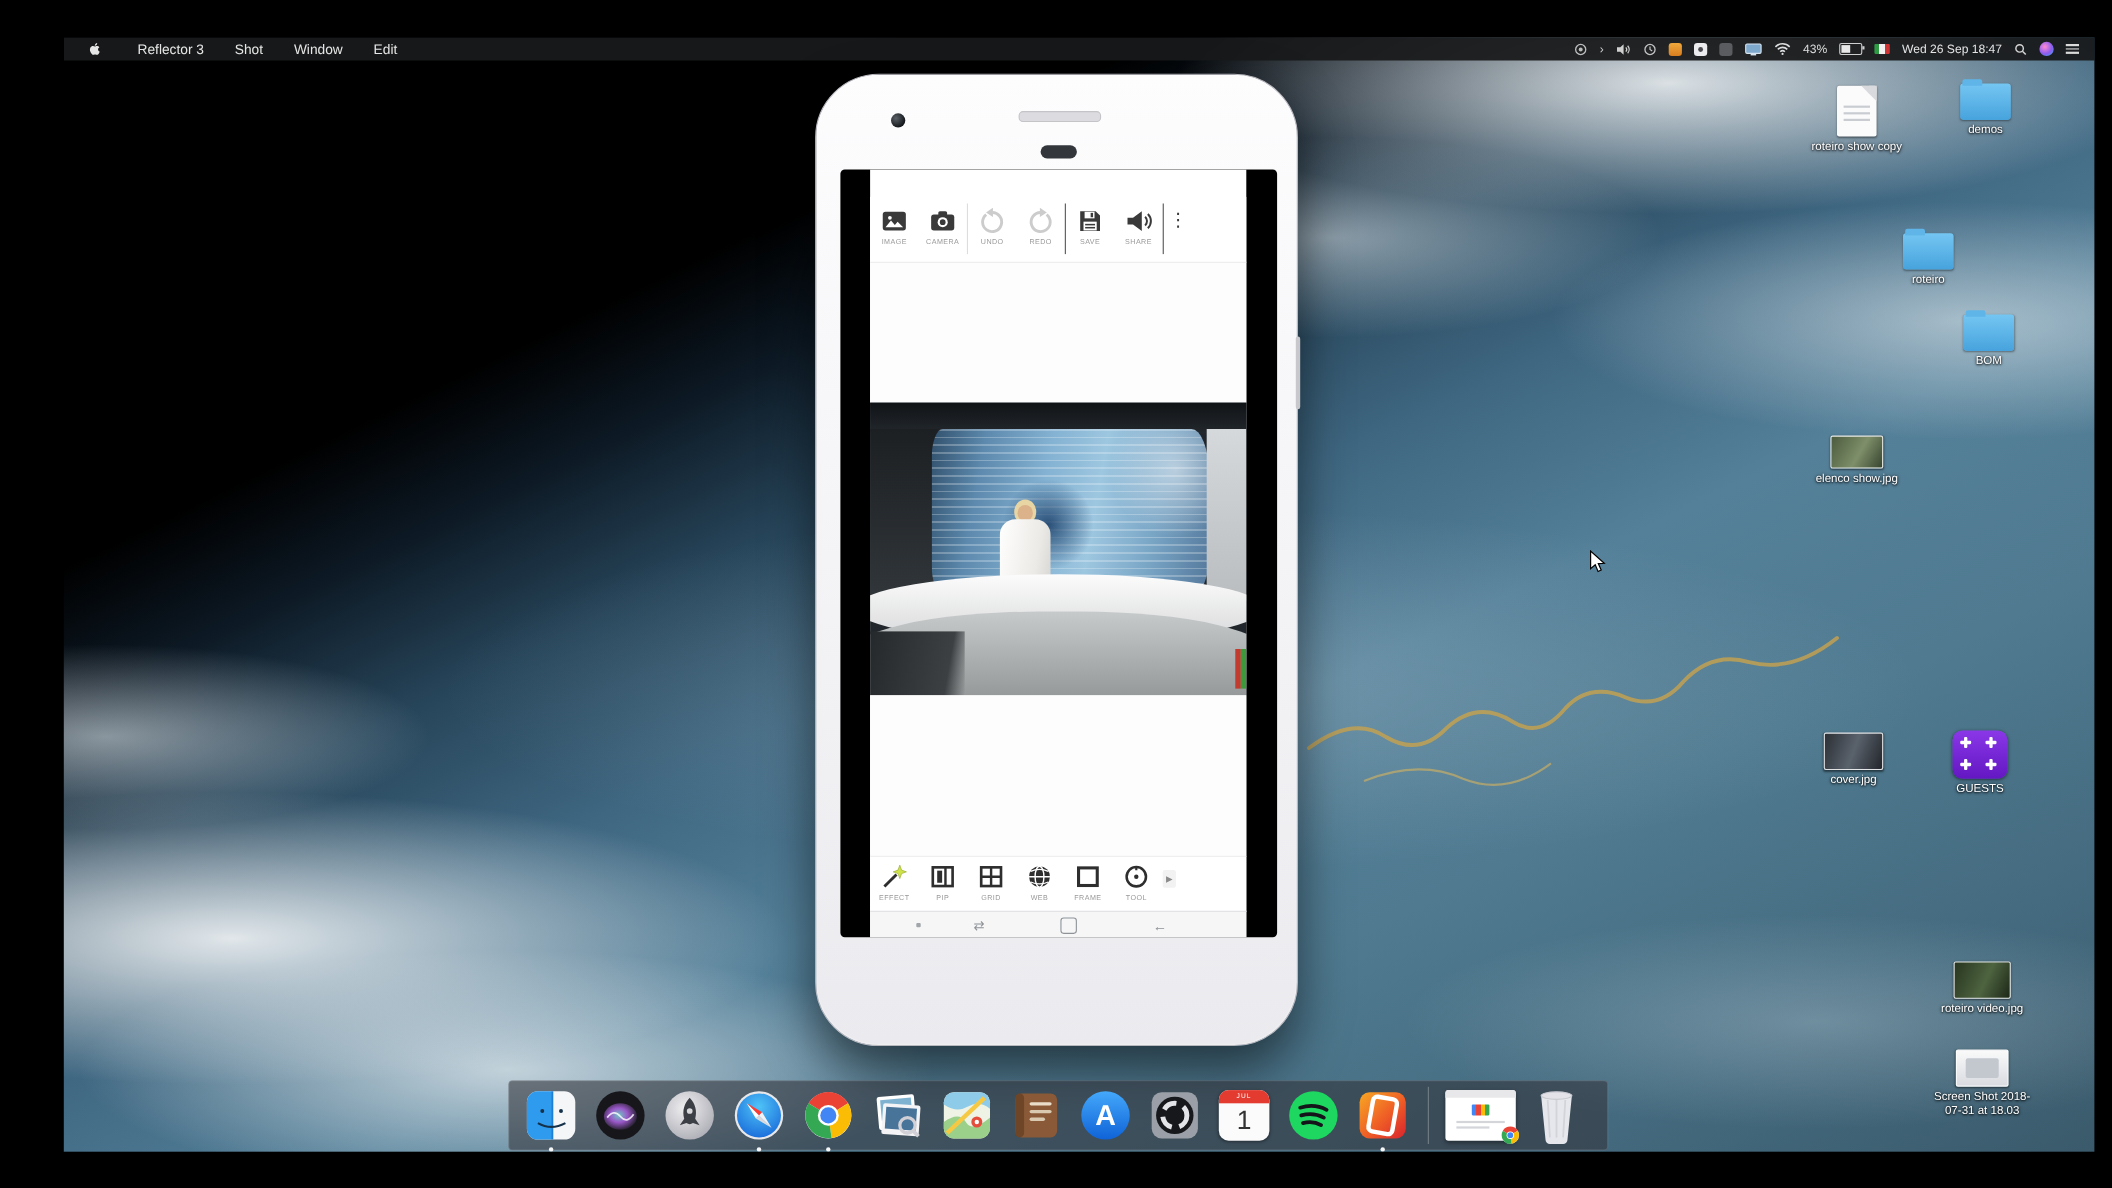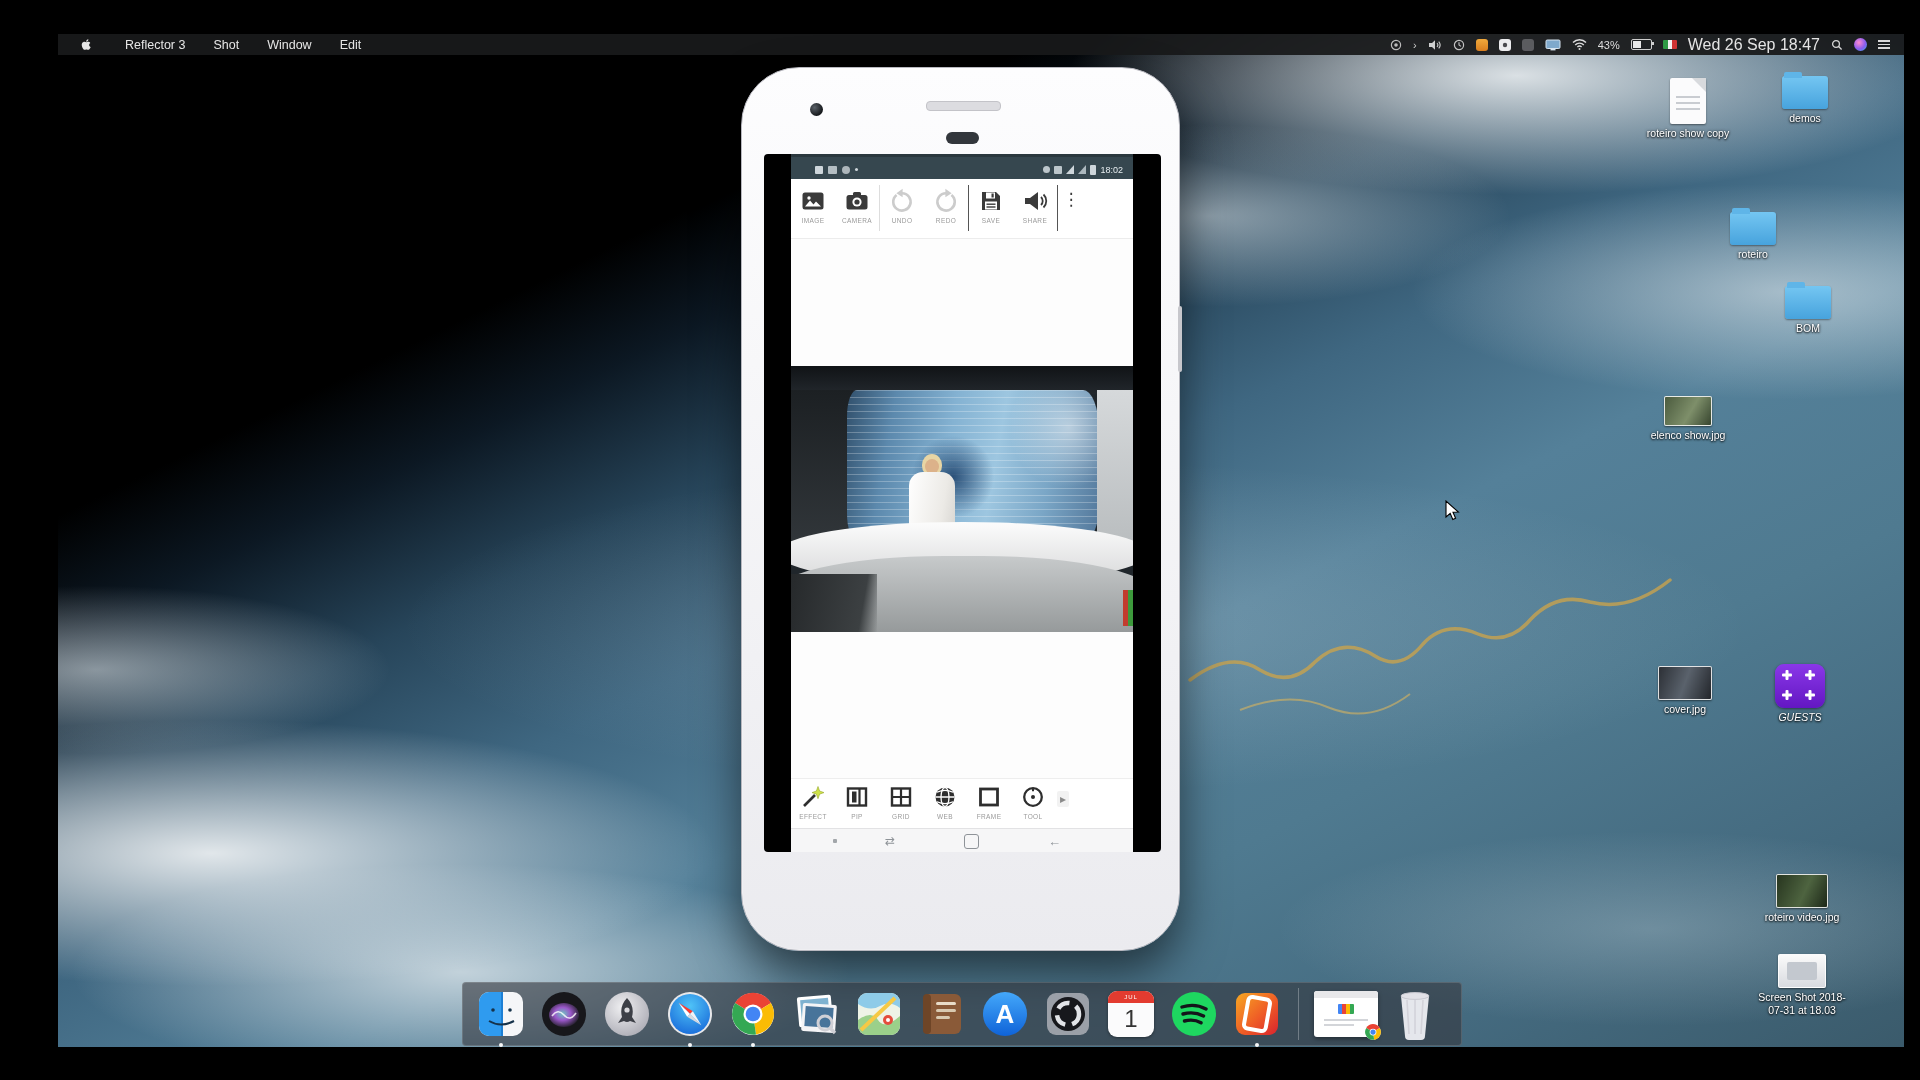--- a/index.html
+++ b/index.html
@@ -195,21 +195,21 @@
           <path d="M1 3.6 a9 9 0 0 1 13 0 M3.2 5.9 a6 6 0 0 1 8.6 0 M5.4 8.1 a3 3 0 0 1 4.2 0" stroke="#dcdcdc" stroke-width="1.4" fill="none"></path>
           <circle cx="7.5" cy="10" r="1" fill="#dcdcdc"></circle>
         </svg>
       </span>
     <span style="font-size:11px;color:#dedede;">43%</span>
     <span class="sic battbody">
         <i></i>
         <u></u>
       </span>
     <span class="flag"></span>
-    <span style="font-size:16px;color:#e4e4e4;white-space:nowrap;">Wed 26 Sep 18:47</span>
+    <span style="font-size:11px;color:#e4e4e4;white-space:nowrap;">Wed 26 Sep 18:47</span>
     <span class="sic">
         <svg width="12" height="12">
           <circle cx="5" cy="5" r="3.4" fill="none" stroke="#d5d5d5" stroke-width="1.3"></circle>
           <line x1="7.6" y1="7.6" x2="10.6" y2="10.6" stroke="#d5d5d5" stroke-width="1.4"></line>
         </svg>
       </span>
     <span class="sic" style="width:13px;height:13px;border-radius:50%;background:radial-gradient(circle at 38% 35%,#ff8ad0,#8a5cf0 55%,#2fb8e8);"></span>
     <span class="sic lines3">
         <b></b>
         <b></b>
@@ -239,21 +239,21 @@
   <div class="dlbl">BOM</div>
 </div>
 <div class="abs dicon" style="left:1644px;top:396px;width:88px;">
   <div class="thumb" style="width:46px;height:28px;background:linear-gradient(120deg,#4b5b3e,#7e8f6a 55%,#37452f);"></div>
   <div class="dlbl">elenco show.jpg</div>
 </div>
 <div class="abs dicon" style="left:1648px;top:666px;width:74px;">
   <div class="thumb" style="width:52px;height:32px;background:linear-gradient(110deg,#2c3036,#5a626c 50%,#23262b);"></div>
   <div class="dlbl">cover.jpg</div>
 </div>
-<div class="abs dicon" style="left:1766px;top:664px;width:68px;font-style:italic;">
+<div class="abs dicon" style="left:1766px;top:664px;width:68px;">
   <div class="guests">
     <span class="star4" style="left:7px;top:6px;"></span>
       <span class="star4" style="left:30px;top:6px;"></span>
     <span class="star4" style="left:7px;top:26px;"></span>
       <span class="star4" style="left:30px;top:26px;"></span>
   </div>
   <div class="dlbl">GUESTS</div>
 </div>
 <div class="abs dicon" style="left:1756px;top:874px;width:92px;">
   <div class="thumb" style="width:50px;height:32px;background:linear-gradient(115deg,#27351f,#4e6440 55%,#1d2818);"></div>
@@ -268,36 +268,20 @@
 
 <div id="phone" class="abs">
   <div class="abs cam"></div>
   <div class="abs spk"></div>
   <div class="abs sensor"></div>
   <div class="abs sidebtn"></div>
 
   <div id="screen" class="abs">
     <div id="app" class="abs">
 
-      <div id="astatus" class="abs">
-        <span class="sl">
-          <span class="ab" style="width:8px;height:8px;border-radius:1px;"></span>
-          <span class="ab" style="width:9px;height:8px;border-radius:1px;opacity:.75;"></span>
-          <span class="ab" style="width:8px;height:8px;border-radius:50%;opacity:.7;"></span>
-          <span class="ab" style="width:3px;height:3px;border-radius:50%;"></span>
-        </span>
-        <span class="sr">
-          <span class="ab" style="width:7px;height:7px;border-radius:50%;opacity:.8;"></span>
-          <span class="ab" style="width:8px;height:8px;border-radius:1px;opacity:.8;"></span>
-          <span class="tri"></span>
-          <span class="tri" style="border-bottom-color:#b9c4ca;"></span>
-          <span class="abatt"></span>
-          <span>18:02</span>
-        </span>
-      </div>
 
       <div id="ttop" class="toolbar abs">
         <div class="tbtn">
           <svg width="26" height="26" viewBox="0 0 26 26">
             <rect x="2.5" y="4.5" width="21" height="17" rx="2.5" fill="#3a3a3a"></rect>
             <circle cx="9" cy="10" r="1.7" fill="#fff"></circle>
             <path d="M5 18.5 l5-6 3.5 4 2.5-3 5 5z" fill="#fff"></path>
           </svg>
           <div class="tlab">IMAGE</div>
         </div>

